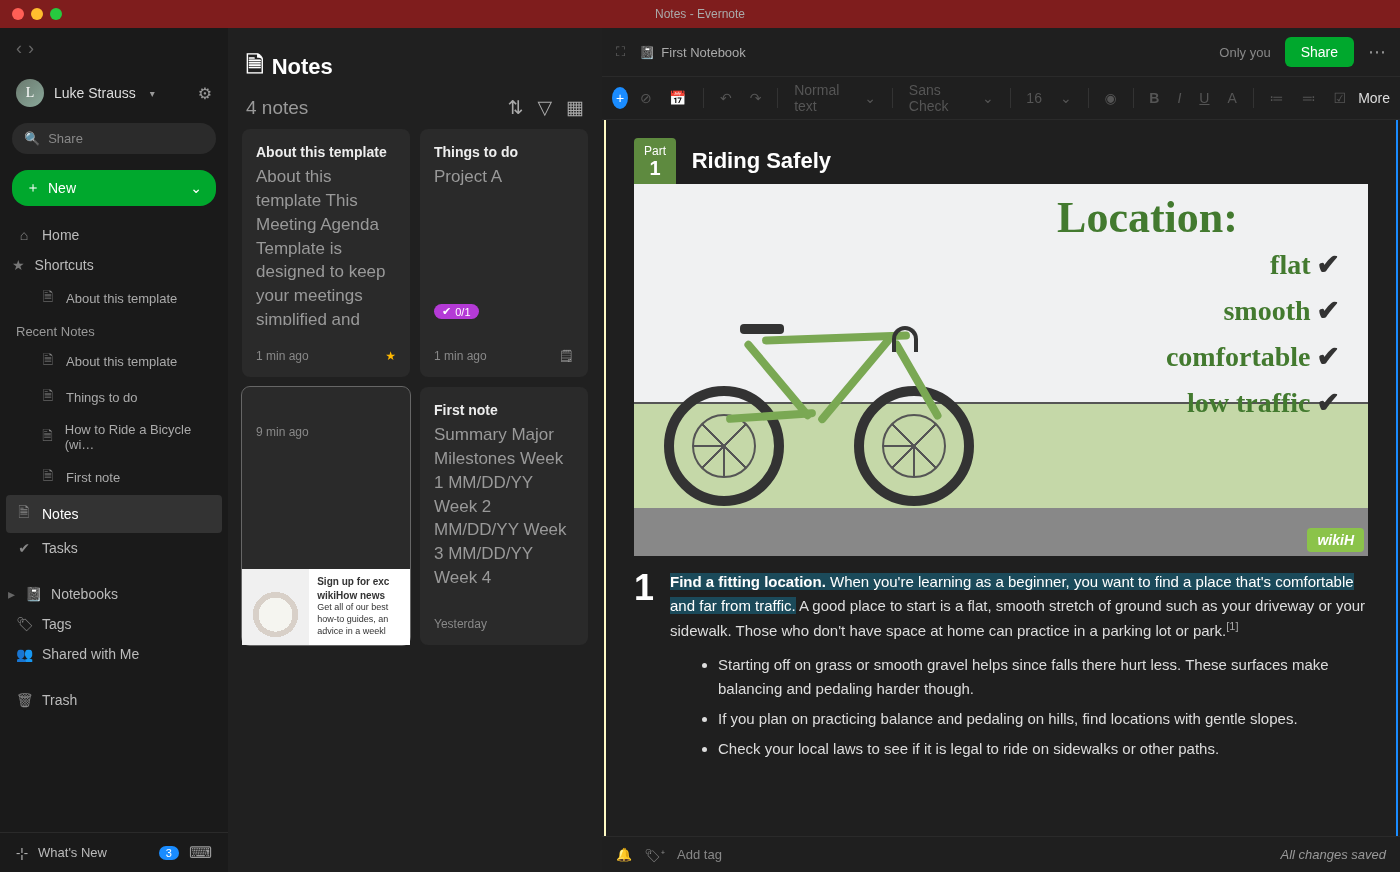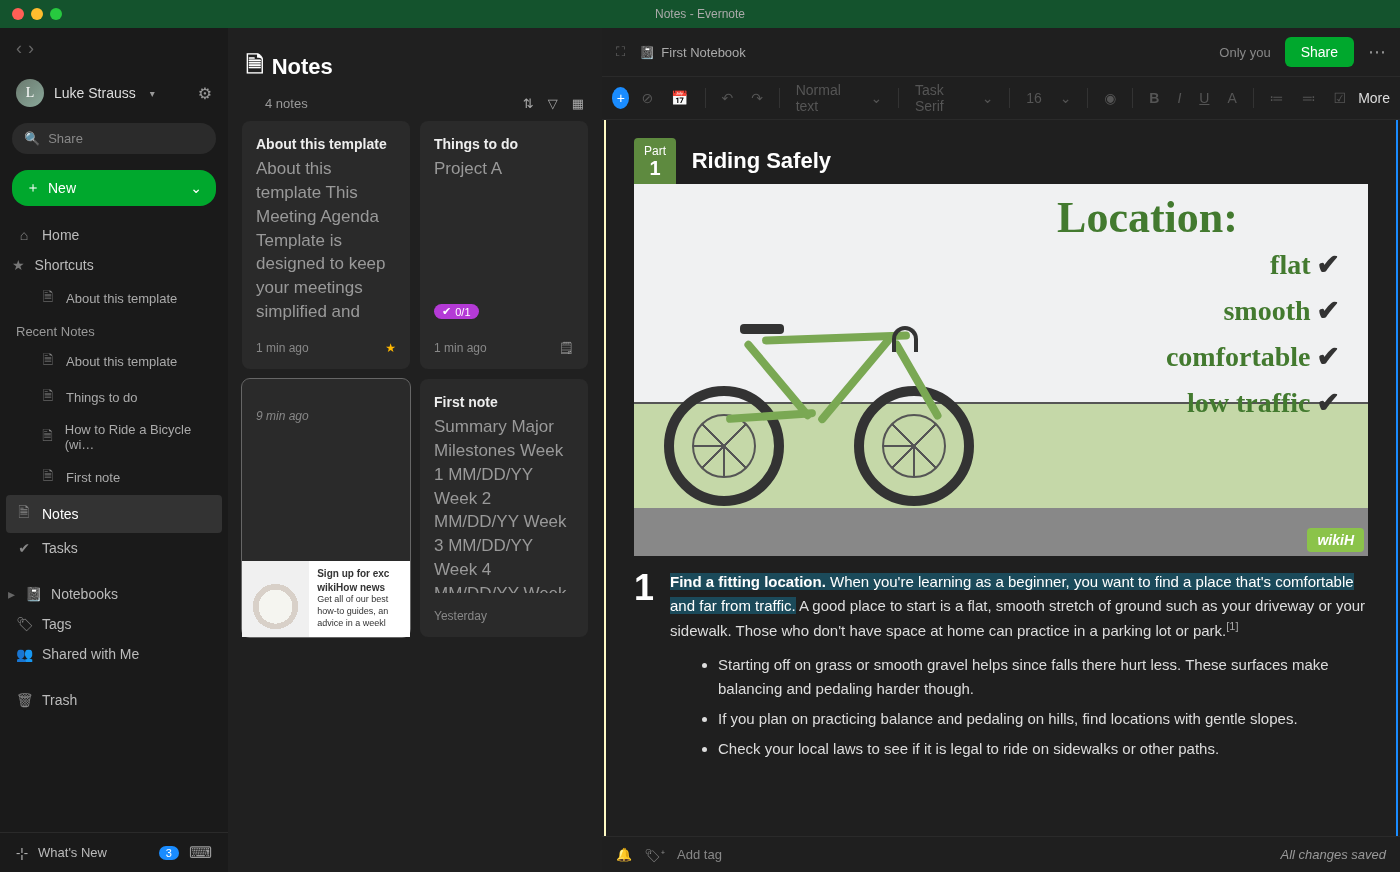--- a/index.html
+++ b/index.html
@@ -9,21 +9,21 @@
   color: #ccc;
   width: 1400px;
   height: 872px;
   overflow: hidden;
   font-size: 13px;
 }
 
 
 .titlebar {
   height: 28px;
-  background: #14532d;
+  background: #7f1d1d;
   display: flex;
   align-items: center;
   padding: 0 12px;
   position: relative;
   text-align: right;
 }
 .traffic-lights { display: flex; gap: 7px; }
 .tl { width: 12px; height: 12px; border-radius: 50%; }
 .tl.red { background: #ff5f56; }
 .tl.yellow { background: #ffbd2e; }
@@ -95,38 +95,38 @@
 
 
 .noteslist {
   width: 374px; background: #202020; display: flex; flex-direction: column;
   padding: 14px 14px 0;
 }
 .noteslist-header {
   display: flex; align-items: center; gap: 8px; color: #fff; font-size: 22px; font-weight: 600;
   padding: 6px 4px 10px;
 }
-.noteslist-sub { display: flex; align-items: center; color: #999; font-size: 13px; padding: 0 4px 10px; margin-left: 19px; }
+.noteslist-sub { display: flex; align-items: center; color: #999; font-size: 19px; padding: 0 4px 10px; }
 .noteslist-sub .tools { margin-left: auto; display: flex; gap: 14px; color: #aaa; }
 
 .cards {
   display: grid;
   grid-template-columns: 1fr 1fr;
   gap: 10px;
 }
 .card {
   background: #2a2a2a; border-radius: 8px; padding: 14px;
   display: flex; flex-direction: column;
   height: 248px;
   position: relative;
 }
 .card.selected { outline: 1px solid #666; }
 .card-title { color: #eee; font-weight: 600; font-size: 14px; margin-bottom: 4px; line-height: 1.3; }
 .card-excerpt { color: #999; font-size: 17px; line-height: 1.4; flex: 1; overflow: hidden; }
-.card-footer { display: flex; align-items: center; color: #888; font-size: 12px; margin-top: 16px; }
+.card-footer { display: flex; align-items: center; color: #888; font-size: 12px; margin-top: 24px; }
 .card-footer .star-i { margin-left: auto; color: #ffb800; font-size: 12px; }
 .card-footer .reminder-i { margin-left: auto; color: #aaa; }
 .progress-pill {
   display:inline-flex;align-items:center;gap:4px;
   background:#b43ad6;color:#fff;border-radius:10px;
   padding:1px 8px;font-size:11px;margin-bottom:6px;width:fit-content;
 }
 .card-thumb {
   position:absolute;bottom:0;left:0;right:0;height:76px;
   background:#eee;border-radius:0 0 8px 8px;
@@ -367,21 +367,21 @@
           <span>✔</span>
           <span>0/1</span>
         </div>
         <div class="card-footer">
           <span>1 min ago</span>
           <span class="reminder-i">🗒</span>
         </div>
       </div>
 
       <div class="card selected" style="height:258px;padding-bottom:0;">
-        <div class="card-footer" style="margin-bottom:82px;font-style:italic;">
+        <div class="card-footer" style="margin-bottom:82px;">
           <span>9 min ago</span>
         </div>
         <div class="card-thumb">
           <div class="thumb-left"></div>
           <div class="thumb-right">
             <b>Sign up for exc wikiHow news</b><br>
             <span>Get all of our best how-to guides, an advice in a weekl</span>
           </div>
         </div>
       </div>
@@ -412,21 +412,21 @@
       <div class="tb-plus">+</div>
       <span class="tb-item">⊘</span>
       <span class="tb-item">📅</span>
       <div class="tb-sep"></div>
       <span class="tb-item">↶</span>
       <span class="tb-item">↷</span>
       <div class="tb-sep"></div>
       <span class="tb-item">Normal text</span>
       <span class="tb-item">⌄</span>
       <div class="tb-sep"></div>
-      <span class="tb-item">Task Serif</span>
+      <span class="tb-item">Sans Check</span>
       <span class="tb-item">⌄</span>
       <div class="tb-sep"></div>
       <span class="tb-item">16</span>
       <span class="tb-item">⌄</span>
       <div class="tb-sep"></div>
       <span class="tb-item">◉</span>
       <div class="tb-sep"></div>
       <span class="tb-item" style="font-weight:700">B</span>
       <span class="tb-item" style="font-style:italic">I</span>
       <span class="tb-item" style="text-decoration:underline">U</span>

